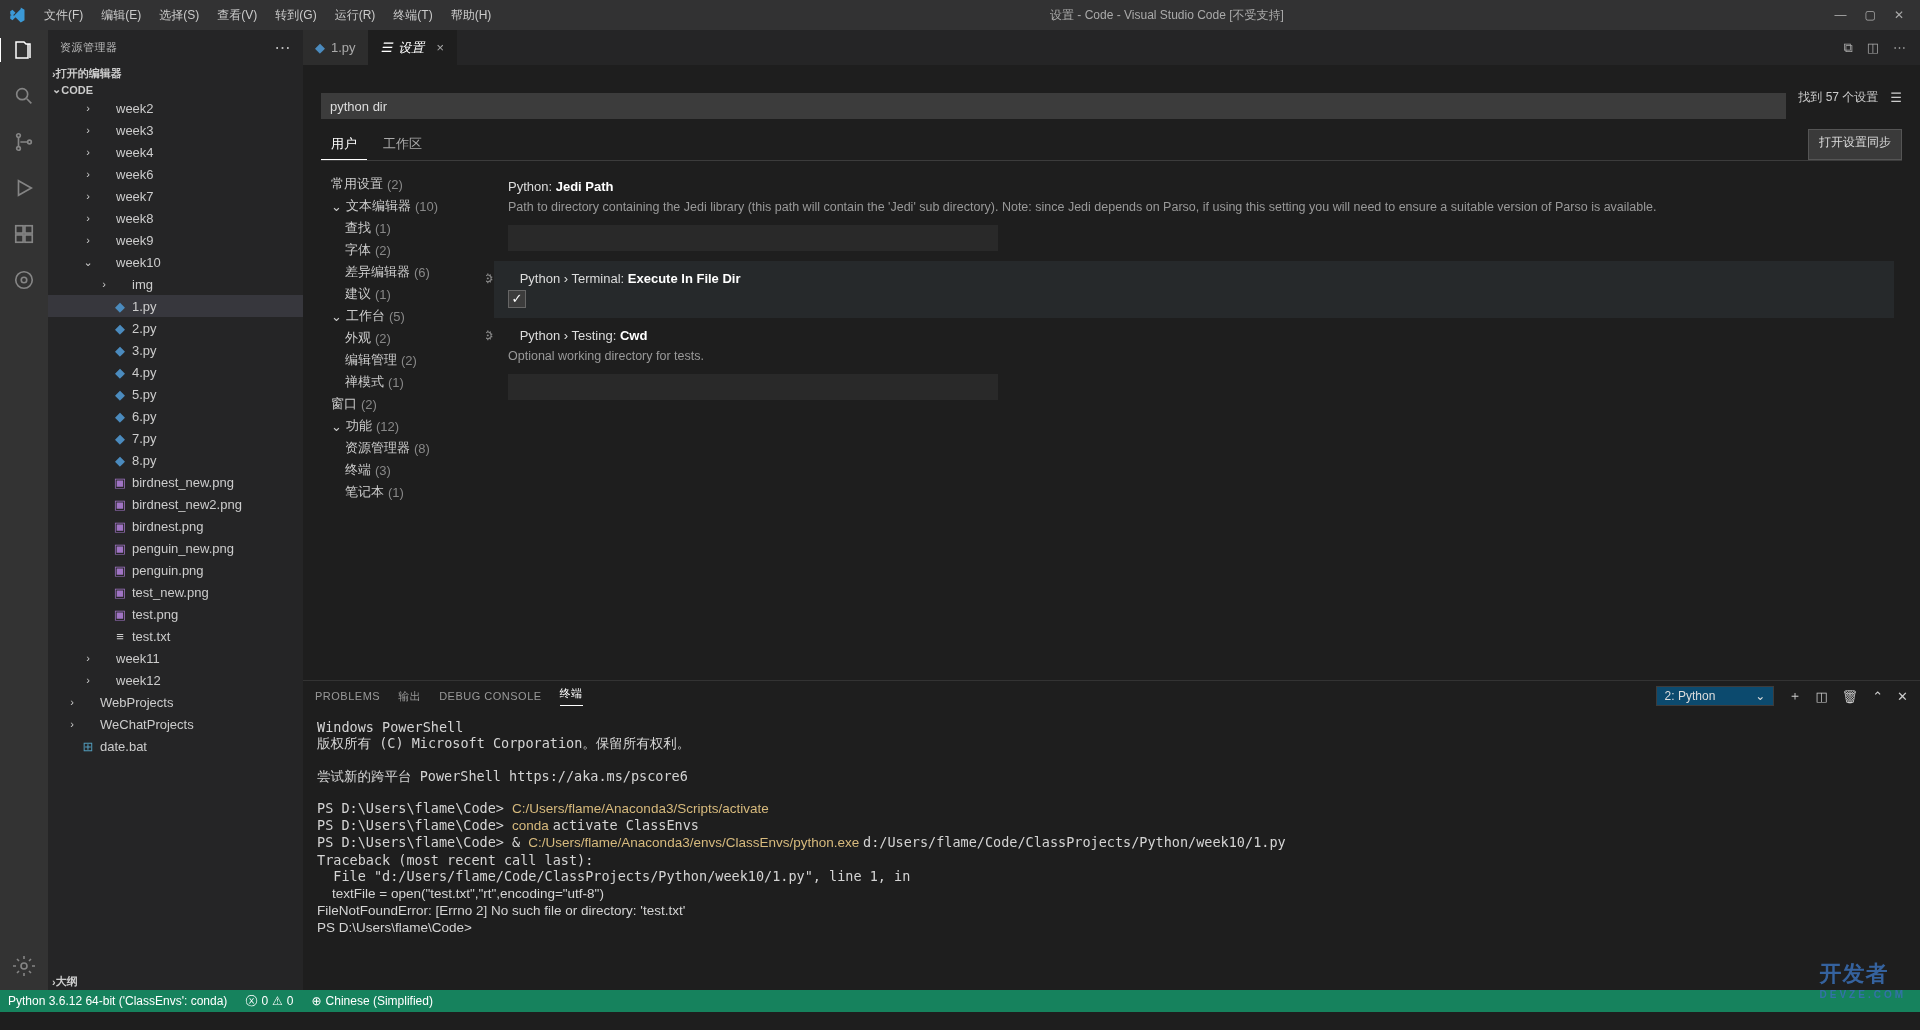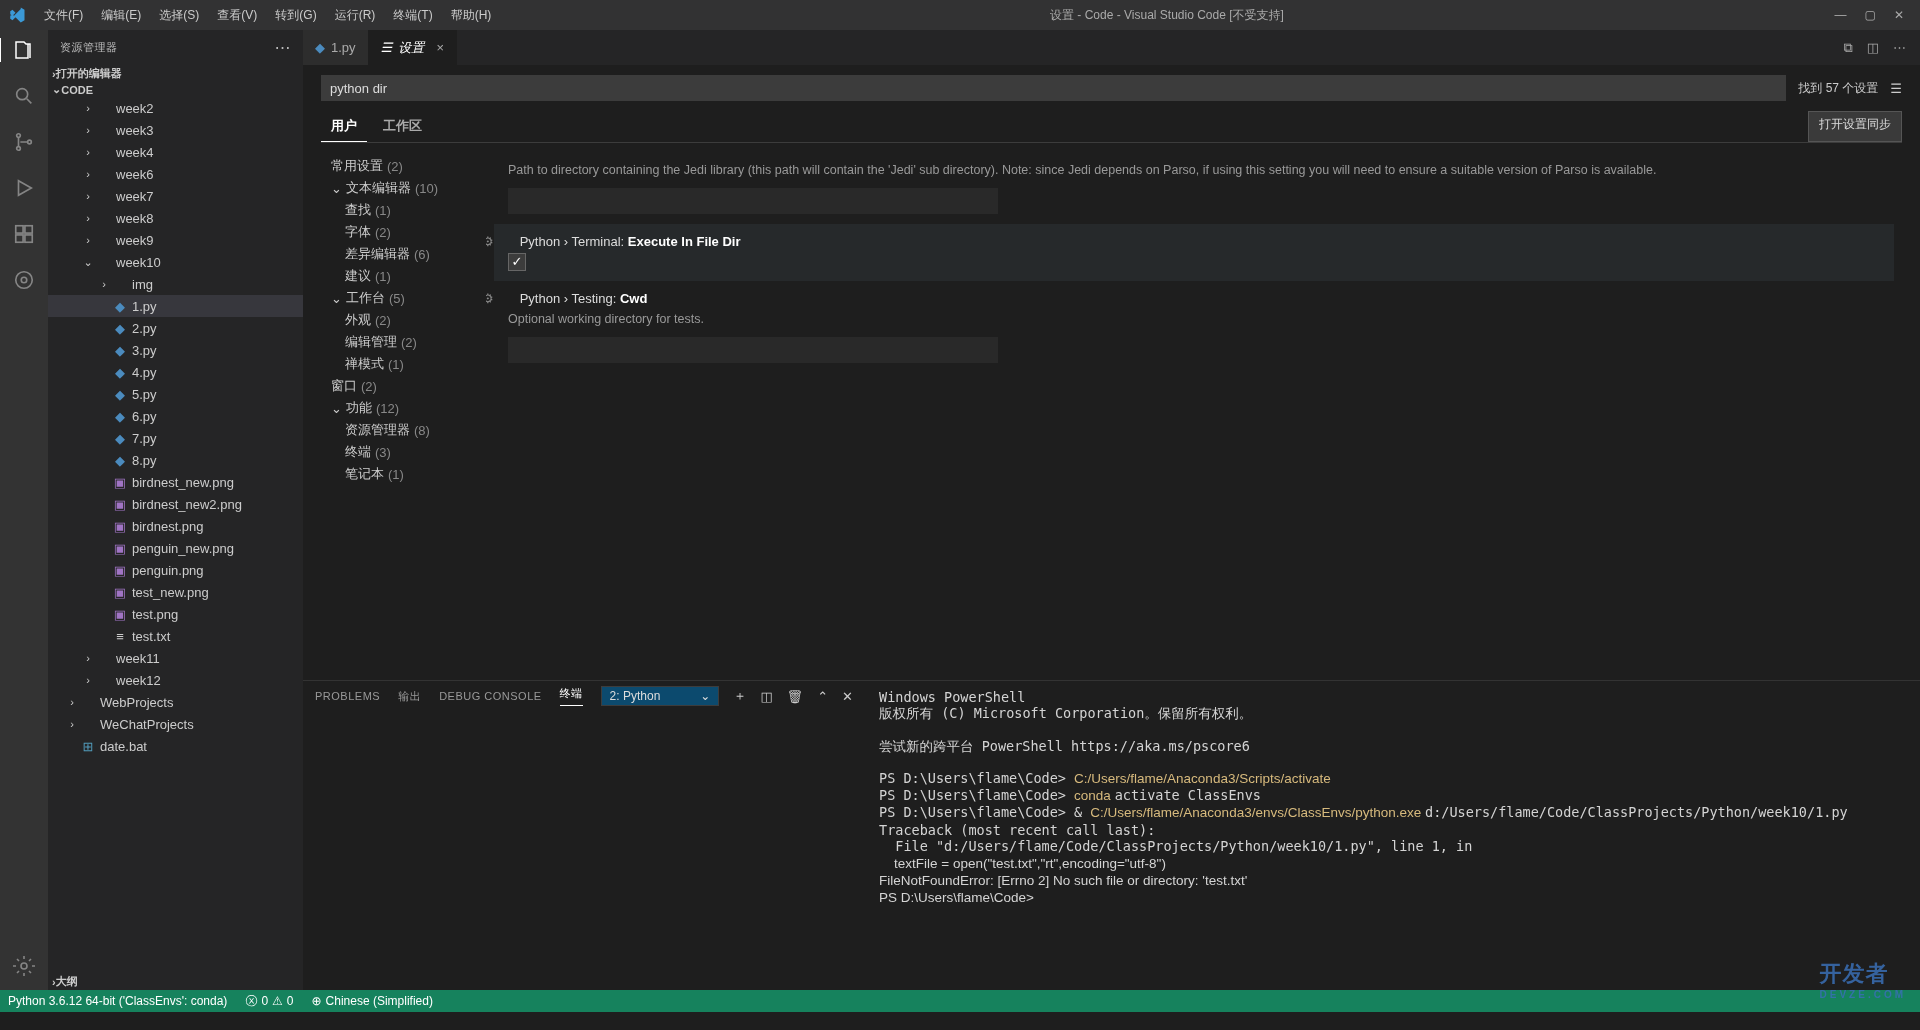--- a/index.html
+++ b/index.html
@@ -40,26 +40,26 @@
 
 .tabs { height:35px; display:flex; background:#252526; align-items:stretch; }
 .tab { display:flex; align-items:center; padding:0 12px; background:#2d2d2d; color:#aaa; border-right:1px solid #1e1e1e; cursor:pointer; font-size:13px; gap:6px; }
 .tab.active { background:#1e1e1e; color:#fff; font-style:italic; }
 .tab .close { margin-left:6px; color:#aaa; }
 .tabs .tabright { margin-left:auto; display:flex; align-items:center; gap:14px; padding-right:14px; color:#aaa; }
 
 
 .settings { flex:1; display:flex; flex-direction:column; padding:10px 18px 0 18px; overflow:hidden; }
 .searchrow { display:flex; align-items:center; gap:12px; }
-.searchbox { flex:1; height:26px; background:#3c3c3c; border:1px solid #3c3c3c; color:#ddd; padding:0 8px; font-size:13px; outline:none; }
+.searchbox { flex:1; height:26px; background:#3c3c3c; border:1px solid #3c3c3c; color:#ddd; padding:0 8px; font-size:13px; outline:none;margin-top:18px; }
 .resultcount { color:#ccc; font-size:12px; }
 .filter-icon { color:#ccc; }
 
 .stabs { display:flex; gap:6px; margin-top:10px; border-bottom:1px solid #3c3c3c; }
-.stab { padding:6px 10px; color:#aaa; cursor:pointer;font-weight:bold; }
+.stab { padding:6px 10px; color:#aaa; cursor:pointer; }
 .stab.active { color:#fff; border-bottom:1px solid #fff; }
 .syncbtn { margin-left:auto; background:#3a3a3a; color:#ddd; padding:4px 10px; border:1px solid #555; cursor:pointer; font-size:12px; }
 
 .settingsgrid { flex:1; display:flex; overflow:hidden; margin-top:8px; }
 .toc { width:165px; padding:4px 0 0 10px; font-size:13px; color:#ccc; overflow:auto; }
 .toc .tocitem { padding:2px 0; cursor:pointer; display:flex; align-items:center; gap:4px; }
 .toc .tocitem .count { color:#888; }
 .toc .sub { padding-left:14px; }
 
 .settingslist { flex:1; overflow:auto; padding:0 8px; }
@@ -67,21 +67,21 @@
 .settingitem.highlight { background:#26292b; }
 .settingitem .sgear { position:relative; left:-26px; top:0; float:left; color:#888; }
 .settingitem h4 { font-weight:400; font-size:13px; color:#ddd; margin-bottom:4px; }
 .settingitem h4 .strong { font-weight:600; color:#fff; }
 .settingitem .desc { color:#999; font-size:12.5px; line-height:1.5; }
 .settingitem input.txt { width:490px; height:26px; background:#292929; border:1px solid #292929; margin-top:8px; color:#ddd; padding:0 6px; }
 .settingitem .chkrow { display:flex; align-items:flex-start; gap:10px; margin-top:4px; }
 .chkbox { width:18px; height:18px; border:1px solid #666; background:#3c3c3c; display:flex; align-items:center; justify-content:center; color:#fff; font-size:13px; flex:0 0 18px; }
 
 
-.panel { height:310px; border-top:1px solid #333; background:#1e1e1e; display:flex; flex-direction:row; }
+.panel { height:310px; border-top:1px solid #333; background:#1e1e1e; display:flex; flex-direction:column; }
 .panelhead { height:30px; display:flex; align-items:center; padding:0 12px; font-size:11px; color:#999; gap:18px; }
 .panelhead .ptab { cursor:pointer; letter-spacing:.5px; }
 .panelhead .ptab.active { color:#fff; border-bottom:1px solid #fff; padding-bottom:4px; }
 .panelhead .ptright { margin-left:auto; display:flex; align-items:center; gap:14px; font-size:13px; color:#ccc; }
 .termselect { background:#0c4a6e; border:1px solid #3c3c3c; color:#ddd; padding:2px 8px; display:flex; align-items:center; gap:40px; font-size:12px; }
 .panelbody { flex:1; padding:8px 14px; font-family:Consolas,Monaco,monospace; font-size:13.5px; color:#d4d4d4; line-height:1.2; overflow:auto; white-space:pre; }
 .panelbody .y { color:#d7ba7d;text-align:center; }
 
 
 .statusbar { height:22px; background:#16825d; display:flex; align-items:center; padding:0 8px; font-size:12px; color:#fff; gap:18px; }
@@ -451,20 +451,21 @@
               <span class="count">(3)</span>
             </div>
             <div class="tocitem sub">
               <span>笔记本</span> 
               <span class="count">(1)</span>
             </div>
           </div>
         <div class="settingslist">
 
           <div class="settingitem">
+            <h4><span>Python: </span><span class="strong">Jedi Path</span></h4>
             <div class="desc">Path to directory containing the Jedi library (this path will contain the 'Jedi' sub directory). Note: since Jedi depends on Parso, if using this setting you will need to ensure a suitable version of Parso is available.</div>
             <input class="txt" style="">
           </div>
 
           <div class="settingitem highlight">
             <span class="sgear">⚙</span>
             <h4><span>Python › Terminal: </span><span class="strong">Execute In File Dir</span></h4>
             <div class="chkrow">
               <div class="chkbox">✓</div>
             </div>

